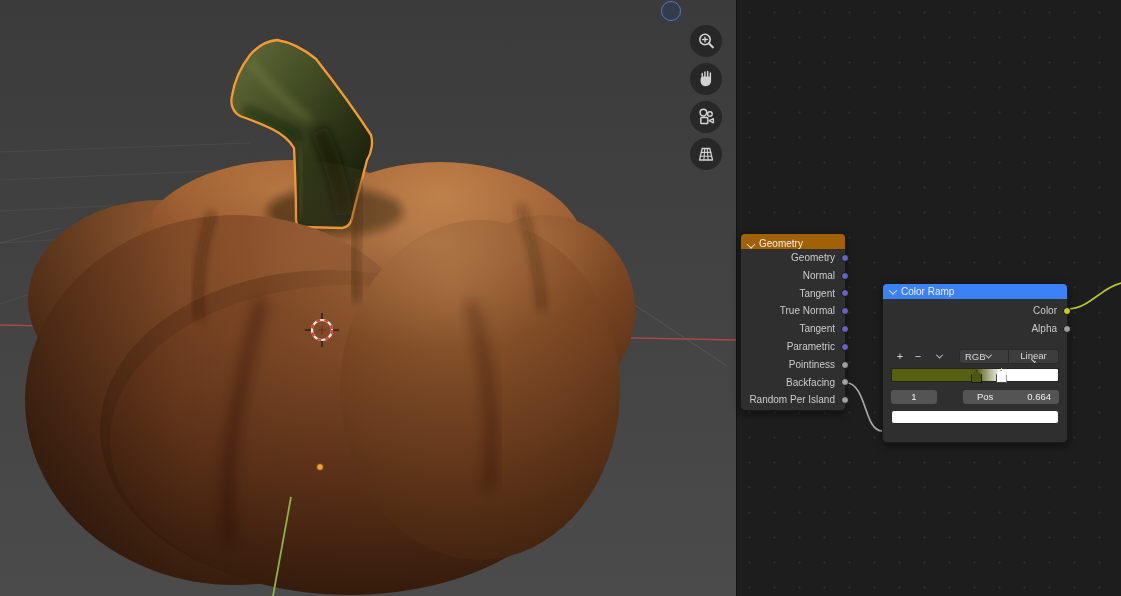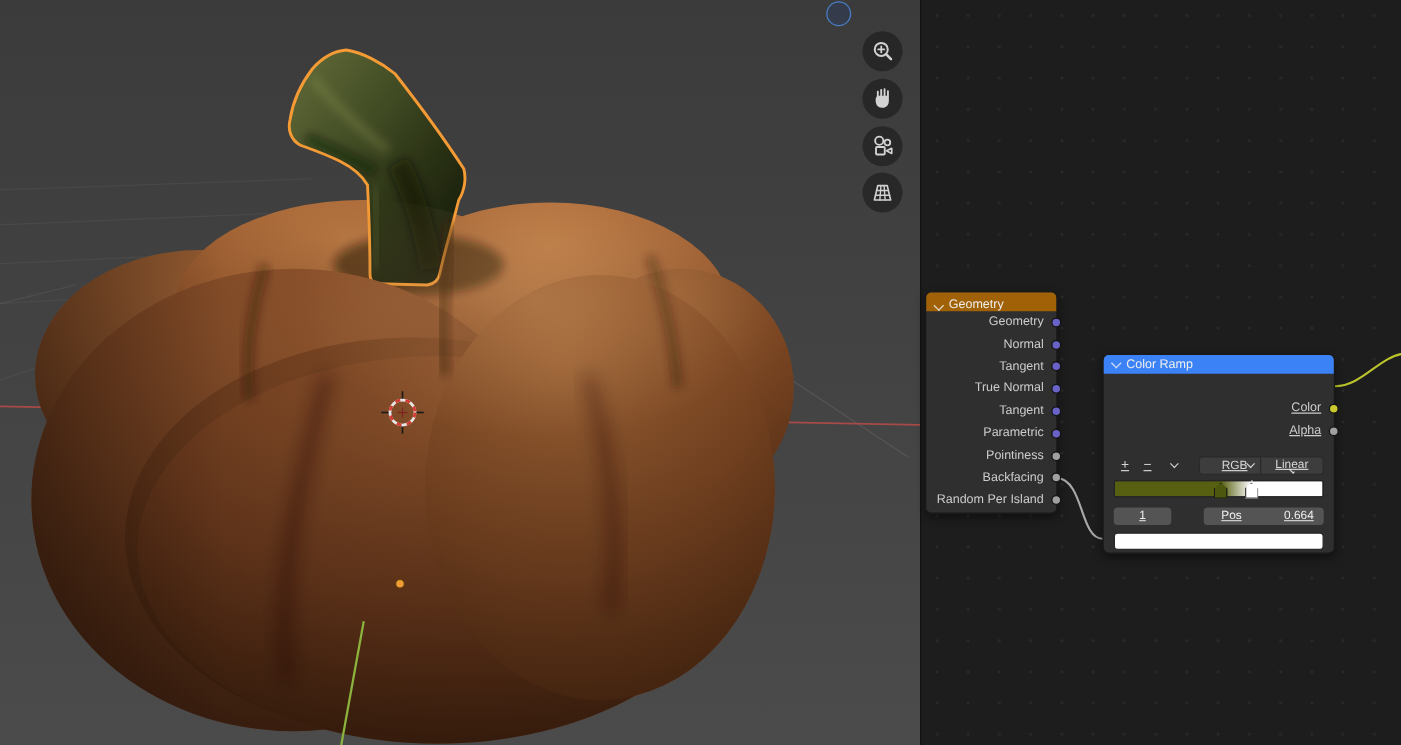--- a/index.html
+++ b/index.html
@@ -40,21 +40,21 @@
 
   .cr-body{padding:3px 8px 4px 8px;}
   .ctrl-row{display:flex;align-items:center;margin-top:8px;height:15px;}
   .tool-btn{width:18px;height:15px;background:transparent;border:none;color:#d5d5d5;
             font-size:11px;line-height:13px;padding:0;text-align:center;cursor:pointer;}
   .dd-chev-btn{width:24px;height:15px;background:transparent;border:none;display:flex;
                align-items:center;justify-content:center;cursor:pointer;color:#cfcfcf;}
   .dd-chev{width:5px;height:5px;border-right:1.3px solid currentColor;border-bottom:1.3px solid currentColor;
            transform:rotate(45deg) translate(-1px,-1px);display:inline-block;}
   .dd{height:15px;background:#3d3d3d;border:1px solid #2a2a2a;display:flex;align-items:center;
-      justify-content:flex-end;padding:0 5px;color:#d8d8d8;font-size:9.5px;cursor:pointer;width:50px;}
+      justify-content:flex-start;padding:0 5px;color:#d8d8d8;font-size:9.5px;cursor:pointer;width:50px;}
   .dd.first{border-radius:3px 0 0 3px;}
   .dd.last{border-radius:0 3px 3px 0;border-left:none;flex-direction:column;}
   .spacer{flex:1;}
 
   .ramp-bar{position:relative;margin-top:4px;height:14px;border:1px solid #242424;border-radius:2px;}
   .ramp-handle{position:absolute;width:11px;height:13px;bottom:-2px;margin-left:-5.5px;
                clip-path:polygon(50% 0,100% 38%,100% 100%,0 100%,0 38%);border:1px solid #1a1a1a;cursor:pointer;}
   .ramp-handle.sel{border-color:#444;}
   .sel-dash{position:absolute;top:-1px;height:14px;border-left:1px dashed rgba(240,240,240,.75);margin-left:-0.5px;}
 
@@ -302,21 +302,21 @@
         <span>Random Per Island</span>
         <span class="sock right" style="background-color: rgb(160, 160, 160);"></span>
       </div>
     </div>
 
     <div class="node" style="left:145px;top:283px;width:186px;height:160px;">
       <div class="node-header" style="background-color: #3b82f6;">
         <span class="chev"></span>
         <span>Color Ramp</span>
       </div>
-      <div style="padding-top:19px;text-decoration:underline;">
+      <div style="padding-top:3px;">
         <div class="cr-row">
           <span>Color</span>
           <span class="sock right" style="background-color: rgb(201, 201, 46);"></span>
         </div>
         <div class="cr-row">
           <span>Alpha</span>
           <span class="sock right" style="background-color: rgb(160, 160, 160);"></span>
         </div>
         <div class="cr-body">
           <div class="ctrl-row">

